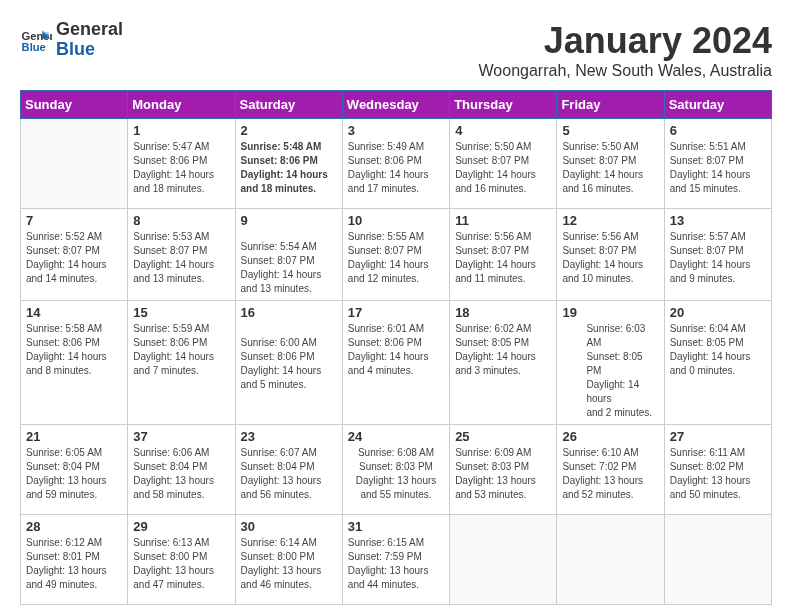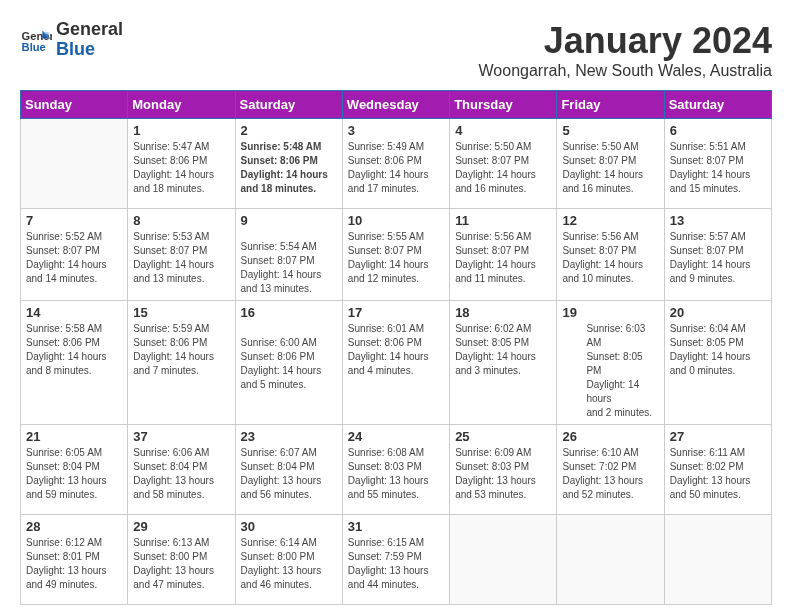--- a/index.html
+++ b/index.html
@@ -280,21 +280,21 @@
         </td>
         <td>
           <span class="day-number">23</span>
           <div class="day-info" style="white-space: pre-line;">Sunrise: 6:07 AM
 Sunset: 8:04 PM
 Daylight: 13 hours
 and 56 minutes.</div>
         </td>
         <td>
           <span class="day-number">24</span>
-          <div class="day-info" style="white-space: pre-line;">Sunrise: 6:08 AM
+          <div class="day-info" style="white-space: pre-line; text-align: center;">Sunrise: 6:08 AM
 Sunset: 8:03 PM
 Daylight: 13 hours
 and 55 minutes.</div>
         </td>
         <td>
           <span class="day-number">25</span>
           <div class="day-info" style="white-space: pre-line;">Sunrise: 6:09 AM
 Sunset: 8:03 PM
 Daylight: 13 hours
 and 53 minutes.</div>

